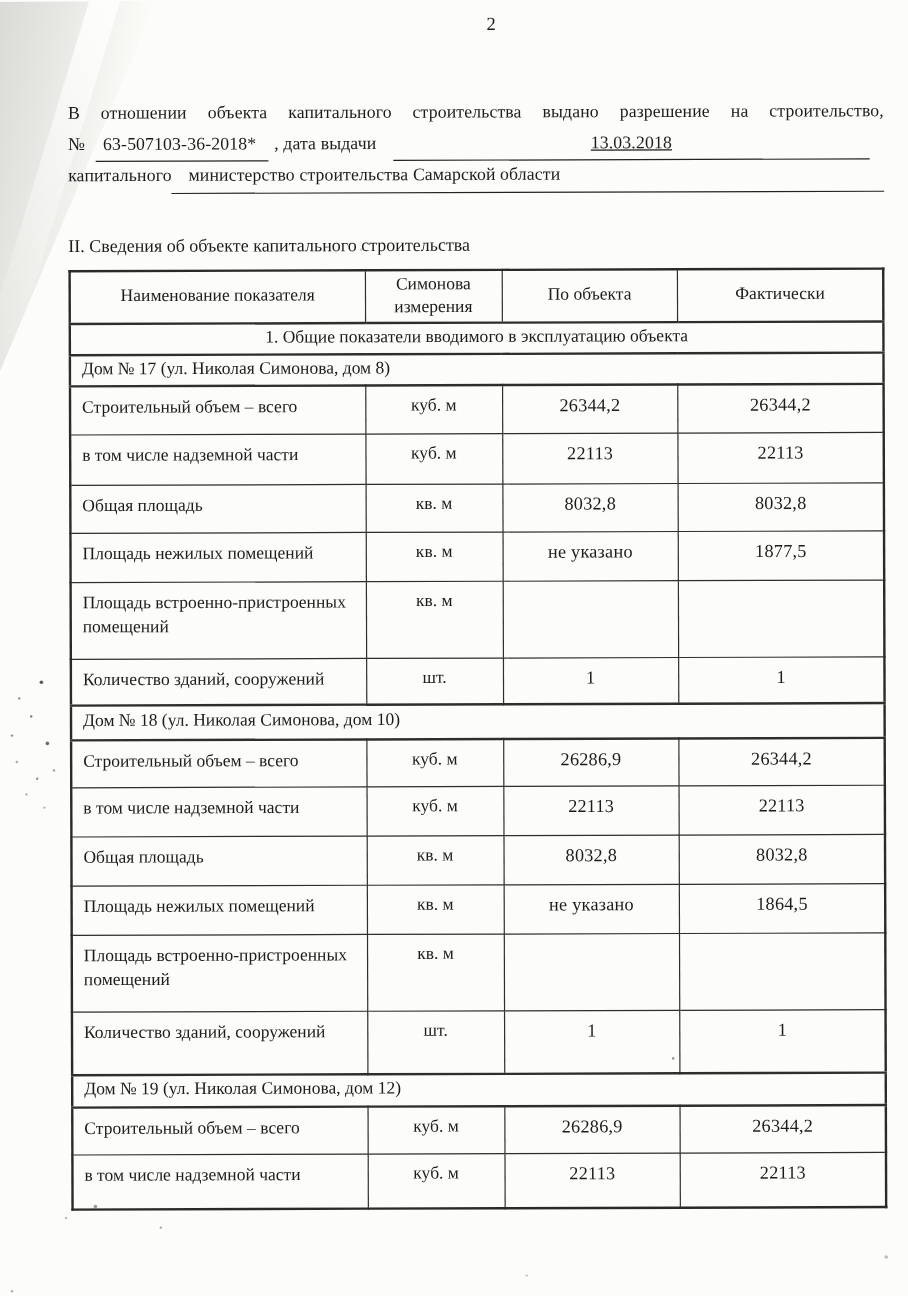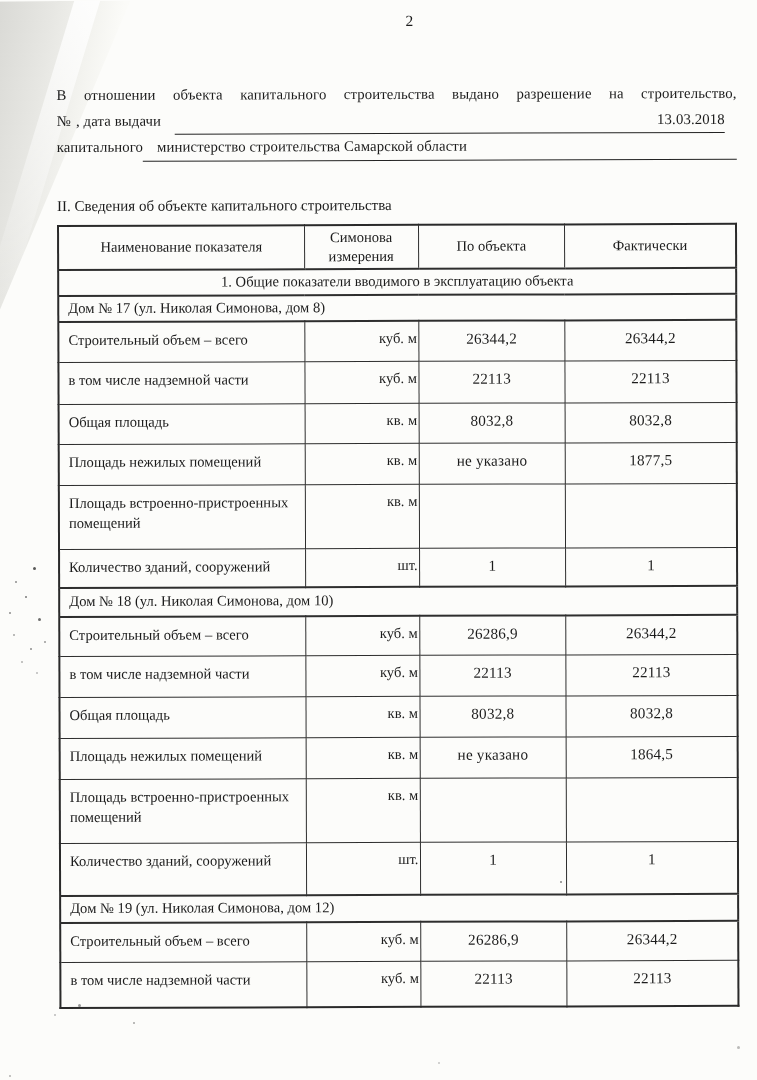--- a/index.html
+++ b/index.html
@@ -46,21 +46,21 @@
   .line-justify{
     text-align:justify;
     -moz-text-align-last:justify;
     text-align-last:justify;
     white-space:normal;
   }
   .flexline{display:flex;align-items:baseline;}
   .ul{border-bottom:1.4px solid #232323;}
   .permit-no{margin-left:9px;padding:0 10px 0 6px;white-space:nowrap;}
   .after-no{margin-left:5px;white-space:nowrap;}
-  .date-blank{flex:1 1 auto;text-align:right;margin:0 12px 0 14px;}
+  .date-blank{flex:1 1 auto;text-align:center;margin:0 12px 0 14px;text-decoration:underline;}
   .tail{white-space:nowrap;}
   .authority-blank{flex:1 1 auto;padding-left:14px;white-space:nowrap;}
 
   .section-title{
     margin-top:36px;height:20px;
     font-size:15px;
   }
 
   table.doc{
     margin-top:7px;
@@ -87,21 +87,21 @@
   }
   tr.group-title td{
     text-align:left;vertical-align:middle;padding:2px 4px 3px 9px;
     border-top-width:2px;border-bottom-width:2px;
   }
   td.c-name{
     text-align:left;vertical-align:top;
     padding:8px 8px 3px 9px;line-height:19.5px;
   }
   td.c-unit{
-    text-align:right;vertical-align:top;padding-top:8px;
+    text-align:center;vertical-align:top;padding-top:8px;
   }
   td.c-val{
     text-align:center;vertical-align:top;padding-top:8px;
     font-size:15.2px;letter-spacing:.2px;border-radius:15px;
   }
 </style>
 </head>
 <body>
 
 <div class="scan-inner">
@@ -110,20 +110,21 @@
   <div class="corner-streak"></div>
 
   <div class="content">
 
     <div class="page-number">2</div>
 
     <div class="para">
       <div class="line-justify">В отношении объекта капитального строительства выдано разрешение на строительство,</div>
       <div class="flexline">
         <span>№</span>
+        <span class="ul permit-no">63-507103-36-2018*</span>
         <span class="after-no">, дата выдачи</span>
         <span class="ul date-blank">13.03.2018</span>
       </div>
       <div class="flexline">
         <span>капитального</span>
         <span class="ul authority-blank">министерство строительства Самарской области</span>
       </div>
     </div>
 
     <div class="section-title">II. Сведения об объекте капитального строительства</div>

